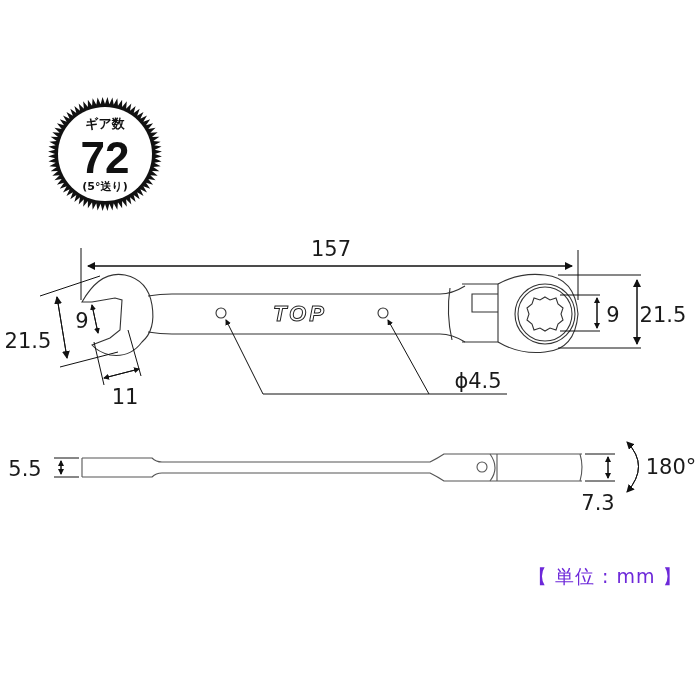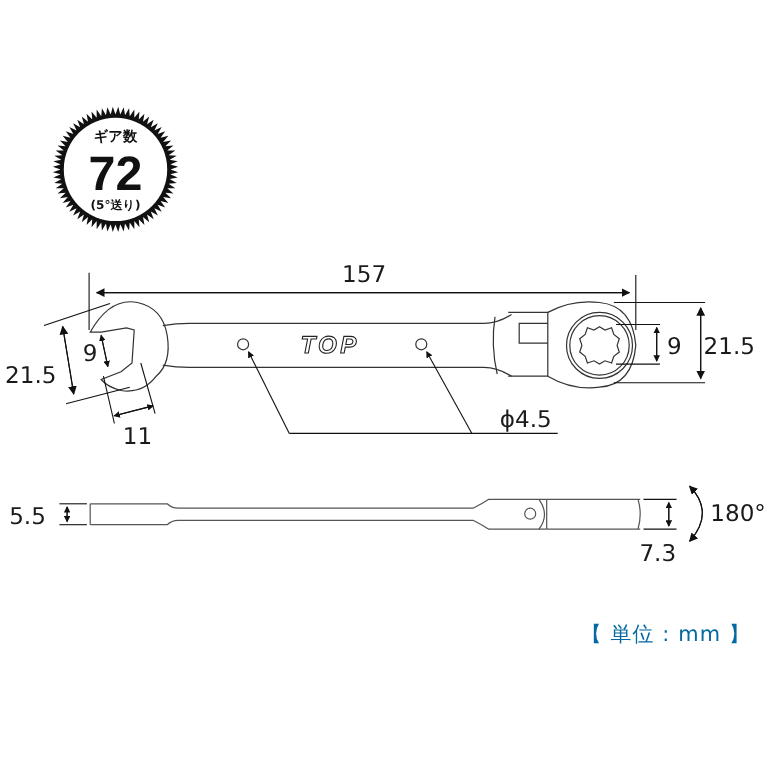--- a/index.html
+++ b/index.html
@@ -2,21 +2,21 @@
 <html><head>
 <meta charset="utf-8">
 <style>
   html, body { margin:0; padding:0; background:#ffffff; }
   body { width:700px; height:700px; position:relative; overflow:hidden; font-family:"DejaVu Sans", sans-serif; }
   svg { position:absolute; left:0; top:0; }
   .dim { font-family:"DejaVu Sans", sans-serif; font-size:21px; fill:#1a1a1a; }
   .badge-top { font-family:"DejaVu Sans", sans-serif; font-weight:bold; font-size:13px; fill:#111; }
   .badge-num { font-family:"Liberation Sans", sans-serif; font-weight:bold; font-size:44px; fill:#111; }
   .badge-sub { font-family:"DejaVu Sans", sans-serif; font-weight:bold; font-size:11px; fill:#111; }
-  .unit { position:absolute; left:528px; top:564px; font-family:"DejaVu Sans", sans-serif; font-size:19px; color:#0369a1; letter-spacing:1px; }
+  .unit { position:absolute; left:528px; top:564px; font-family:"DejaVu Sans", sans-serif; font-size:19px; color:#6d28d9; letter-spacing:1px; }
 </style>
 </head>
 <body>
 
 <svg width="700" height="700" viewBox="0 0 700 700">
   <defs>
     <marker id="arr" markerWidth="8" markerHeight="8" refX="7" refY="4" orient="auto" markerUnits="userSpaceOnUse">
       <path d="M0,0 L8,4 L0,8 z" fill="#111"></path>
     </marker>
     <marker id="arrs" markerWidth="6" markerHeight="6" refX="5" refY="3" orient="auto" markerUnits="userSpaceOnUse">

